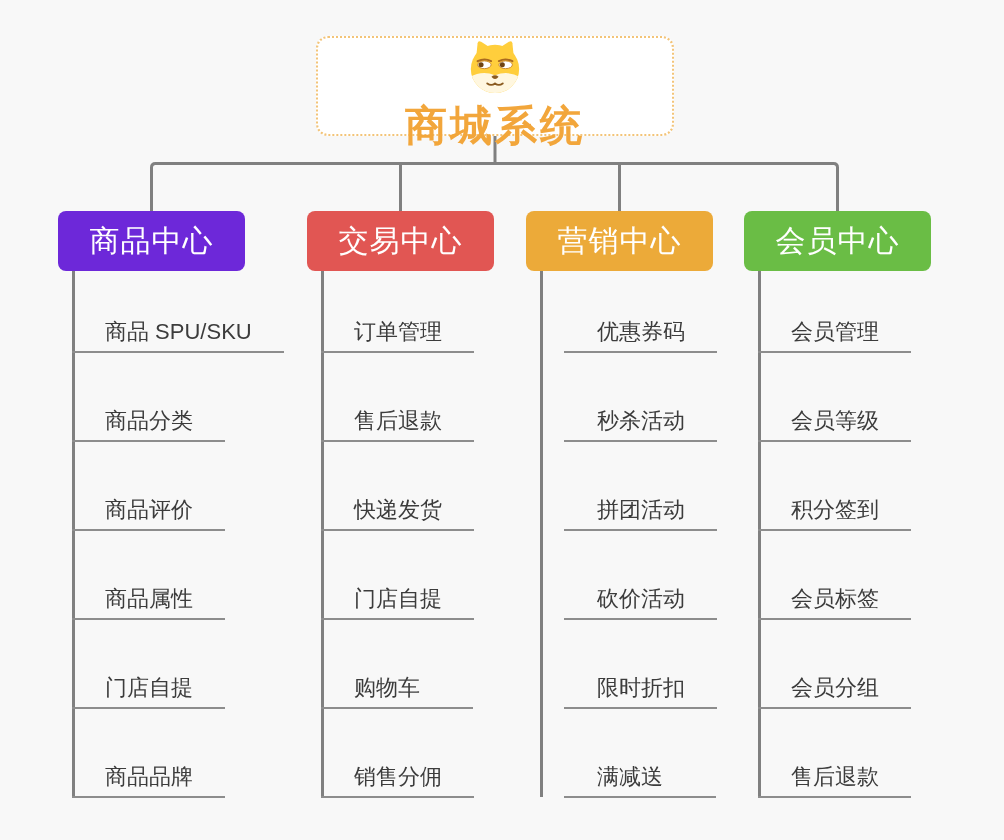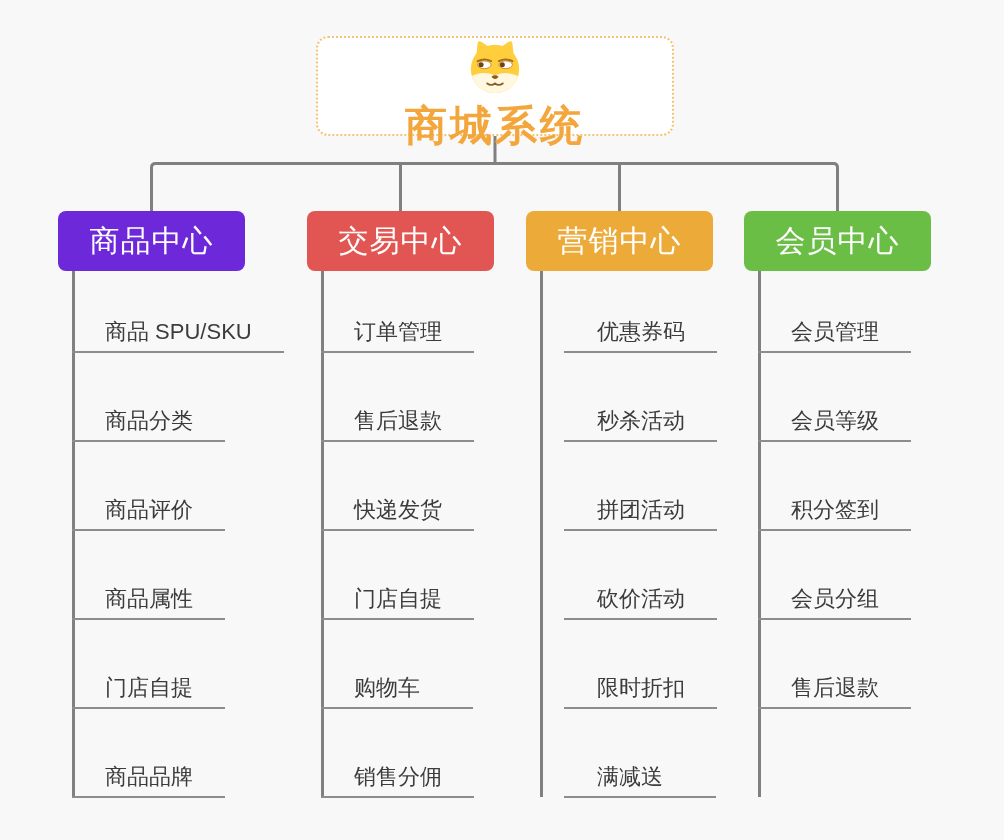--- a/index.html
+++ b/index.html
@@ -171,17 +171,18 @@
     <div class="leaf">拼团活动</div>
     <div class="leaf">砍价活动</div>
     <div class="leaf">限时折扣</div>
     <div class="leaf">满减送</div>
   </div>
 
   <div class="leaf-col col-4">
     <div class="leaf">会员管理</div>
     <div class="leaf">会员等级</div>
     <div class="leaf">积分签到</div>
+    <div class="leaf">会员标签</div>
     <div class="leaf">会员分组</div>
     <div class="leaf">售后退款</div>
   </div>
 
 </div>
 
 </body></html>

